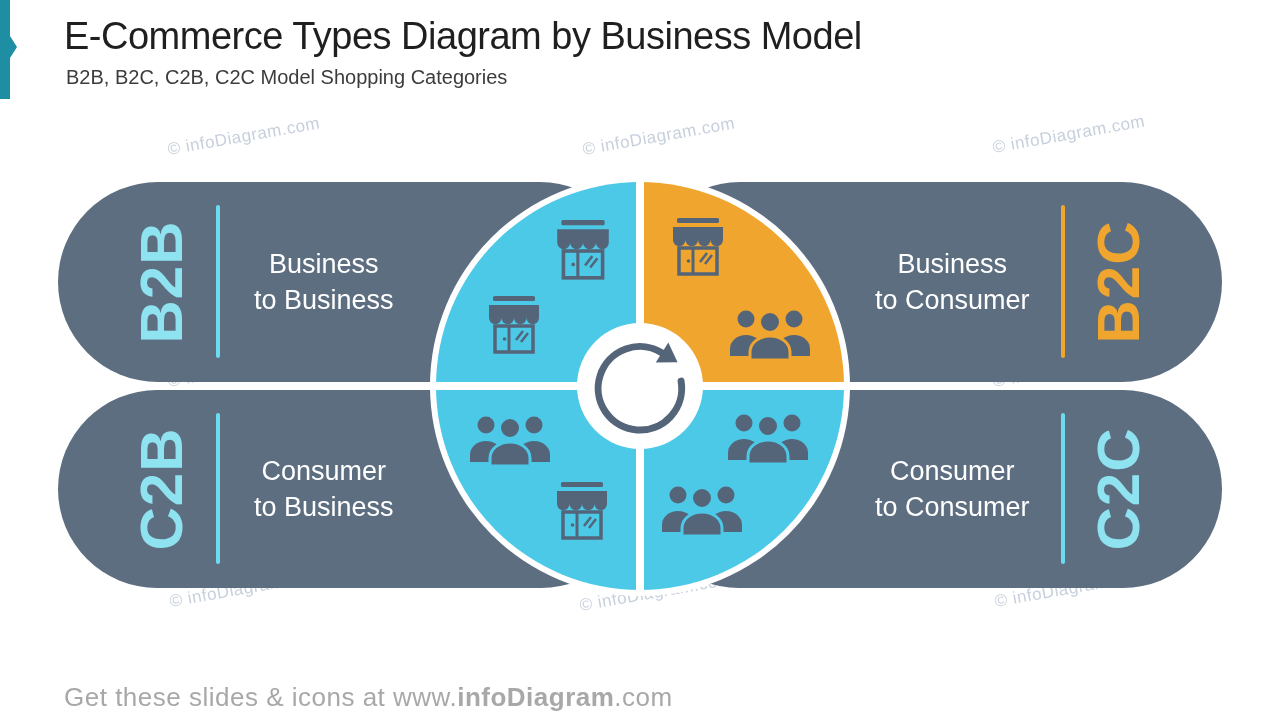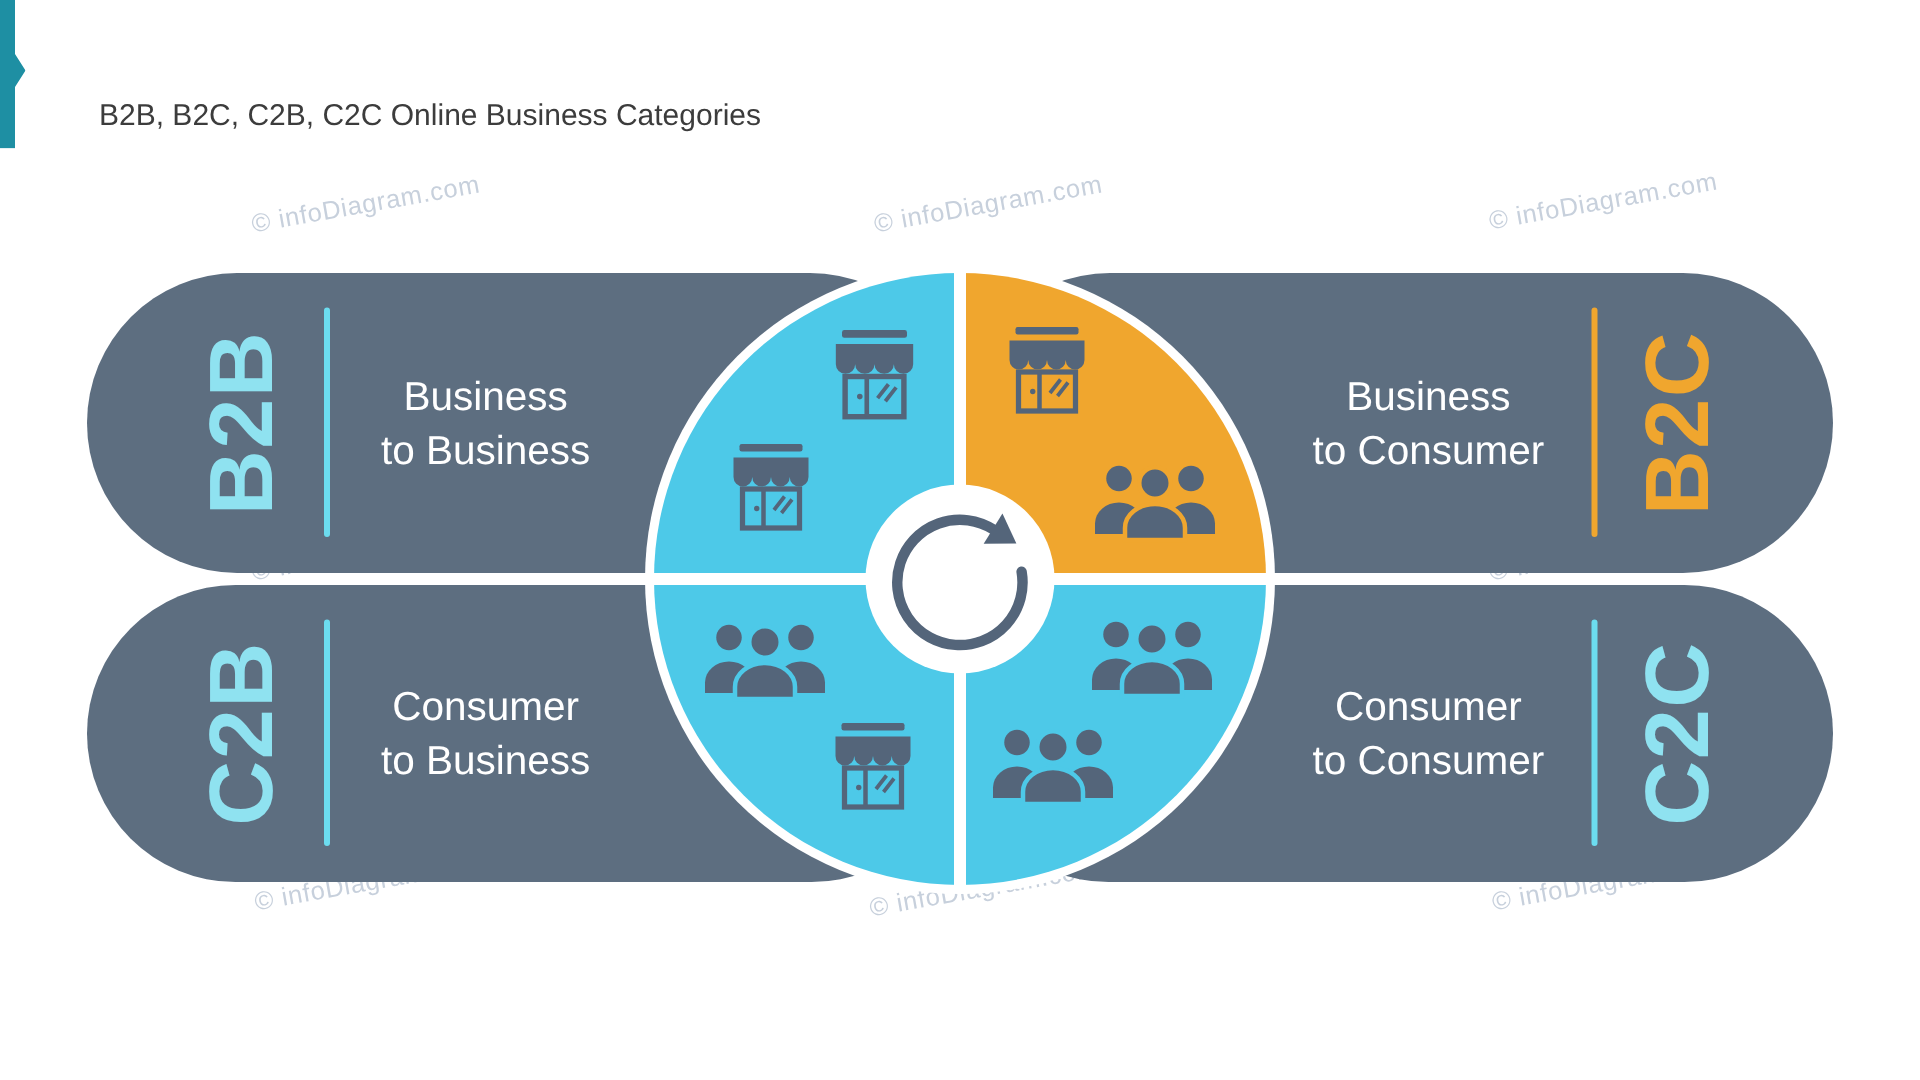--- a/index.html
+++ b/index.html
@@ -105,21 +105,22 @@
         <path fill="currentColor" stroke="var(--gap)" stroke-width="3" d="M24 54 v-8 a20 16 0 0 1 40 0 v8 z"></path>
       </symbol>
       <symbol id="sym-refresh" viewBox="0 0 100 100">
         <path d="M85.4 45.8 A36 36 0 1 1 69.1 21.5" fill="none" stroke="currentColor" stroke-width="6" stroke-linecap="round"></path>
         <polygon points="82.4,29.6 63.6,29.8 74.4,12.4" fill="currentColor"></polygon>
       </symbol>
     </defs>
   </svg>
 
   <div class="accent-bar"></div>
-  <div class="subtitle">B2B, B2C, C2B, C2C Online Business Categories</div>
+  <div class="title">E-Commerce Types Diagram by Business Model</div>
+  <div class="subtitle">B2B, B2C, C2B, C2C Model Shopping Categories</div>
 
   <span class="wm" style="left:168px;top:140px">© infoDiagram.com</span>
   <span class="wm" style="left:583px;top:140px">© infoDiagram.com</span>
   <span class="wm" style="left:993px;top:138px">© infoDiagram.com</span>
   <span class="wm" style="left:168px;top:372px">© infoDiagram.com</span>
   <span class="wm" style="left:583px;top:372px">© infoDiagram.com</span>
   <span class="wm" style="left:993px;top:372px">© infoDiagram.com</span>
   <span class="wm" style="left:170px;top:592px">© infoDiagram.com</span>
   <span class="wm" style="left:580px;top:596px">© infoDiagram.com</span>
   <span class="wm" style="left:995px;top:592px">© infoDiagram.com</span>
@@ -182,14 +183,15 @@
   <svg class="icon on-cyan" style="left:658px;top:482px;width:88px;height:56px">
       <use href="#sym-people"></use>
     </svg>
 
   <div class="hub">
     <svg style="width:116px;height:116px">
         <use href="#sym-refresh"></use>
       </svg>
   </div>
 
+  <div class="footer"><span>Get these slides &amp; icons at www.</span><b>infoDiagram</b><span>.com</span></div>
 
 </div>
 
 </body></html>

